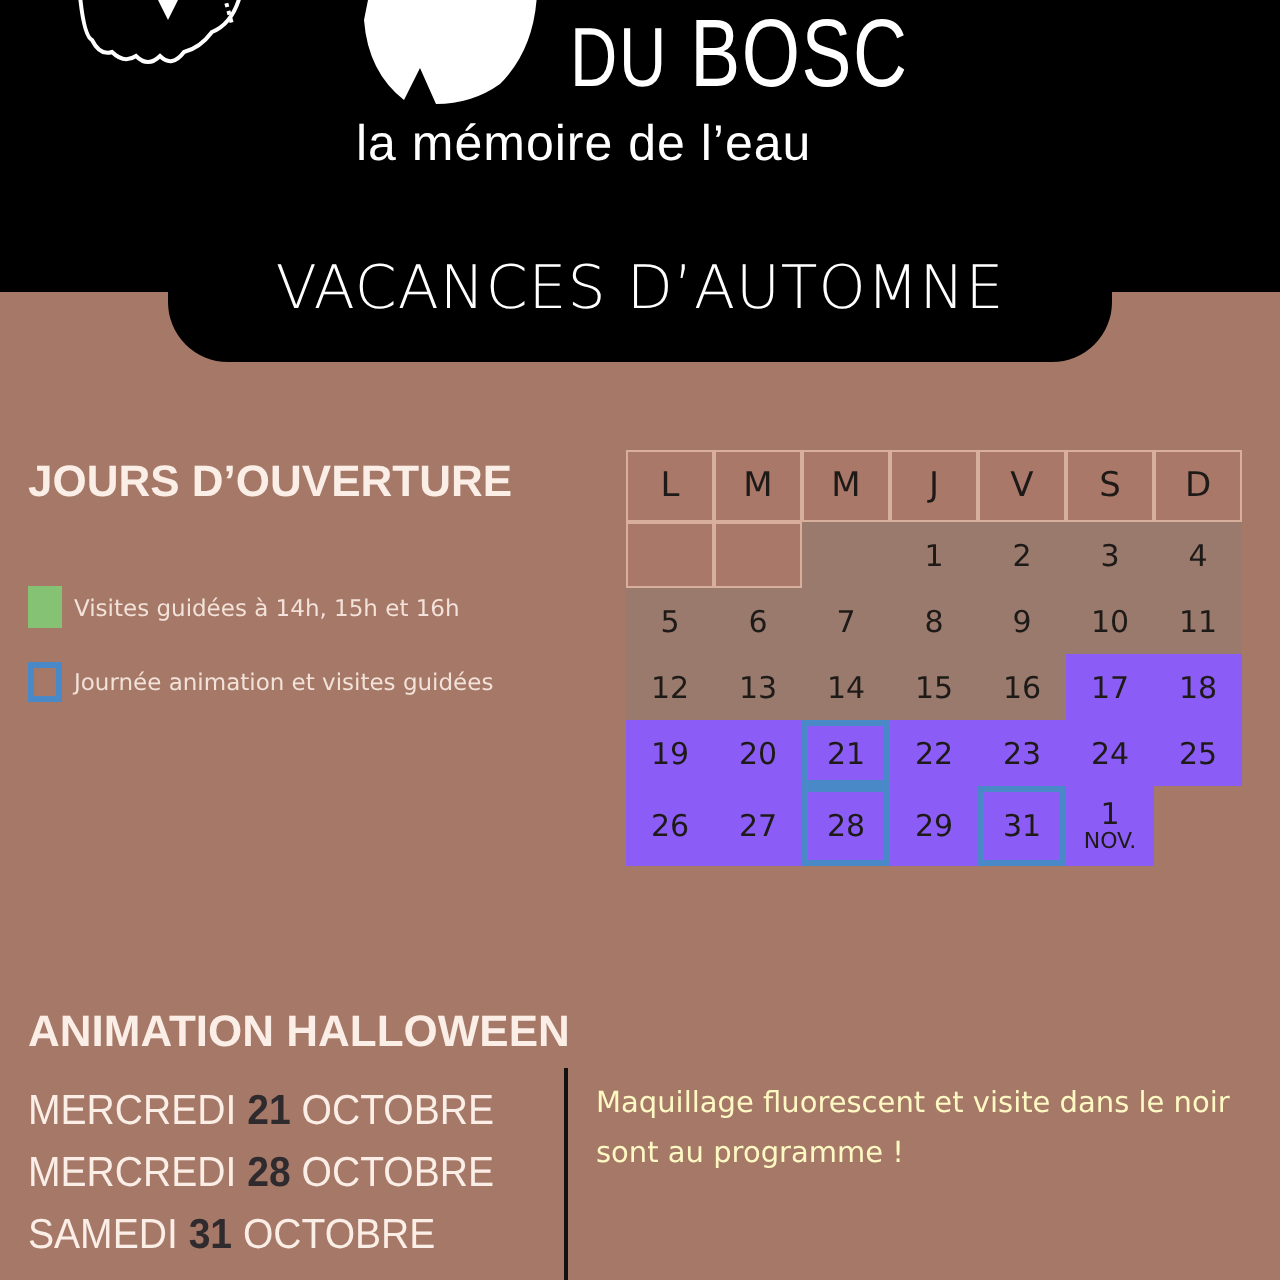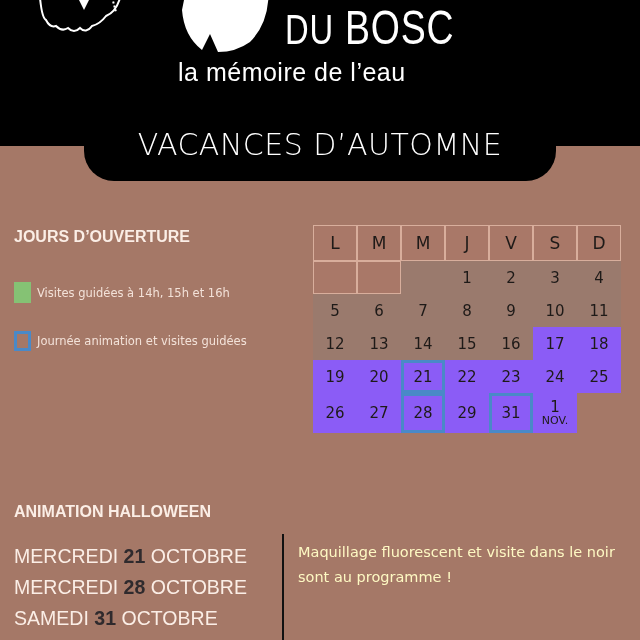--- a/index.html
+++ b/index.html
@@ -34,21 +34,21 @@
       transform: scaleX(0.78); transform-origin: left top; line-height: 52px;
       letter-spacing: 1px;
     }
     .logo-text .small { font-size: 42px; }
     .tagline {
       position: absolute; left: 178px; top: 58px;
       font-size: 25px; color: #fff; font-family: Liberation Sans, sans-serif; font-weight: 300;
       letter-spacing: 0.5px;
     }
     .sec-title {
-      position: absolute; left: 14px; font-weight: bold; font-size: 16px; color: #fbeee6;
+      position: absolute; left: 14px; font-weight: bold; font-size: 22px; color: #fbeee6;
     }
     .legend-item {
       position: absolute; left: 14px; display: flex; align-items: center; gap: 6px;
       font-family: "DejaVu Sans", sans-serif; font-size: 11.5px; color: #f3e2d9;
     }
     .swatch-green { width: 17px; height: 21px; background: #85c274; }
     .swatch-blue { width: 17px; height: 20px; border: 3px solid #4a89c7; }
     .cal {
       position: absolute; left: 313px; top: 225px;
       display: grid; grid-template-columns: repeat(7, 44px);
@@ -104,21 +104,21 @@
   <span>BOSC</span>
 </div>
 <div class="tagline">la mémoire de l’eau</div>
 
 <div class="title-tab">
   <span>VACANCES D’AUTOMNE</span>
 </div>
 
 <div class="sec-title" style="top:228px;">JOURS D’OUVERTURE</div>
 
-<div class="legend-item" style="top:282px;">
+<div class="legend-item" style="top:293px;">
   <span class="swatch-green"></span>
   <span>Visites guidées à 14h, 15h  et 16h</span>
 </div>
 <div class="legend-item" style="top:331px;">
   <span class="swatch-blue"></span>
   <span>Journée animation et visites guidées</span>
 </div>
 
 <div class="cal" id="cal">
     <div class="cell head">L</div>

